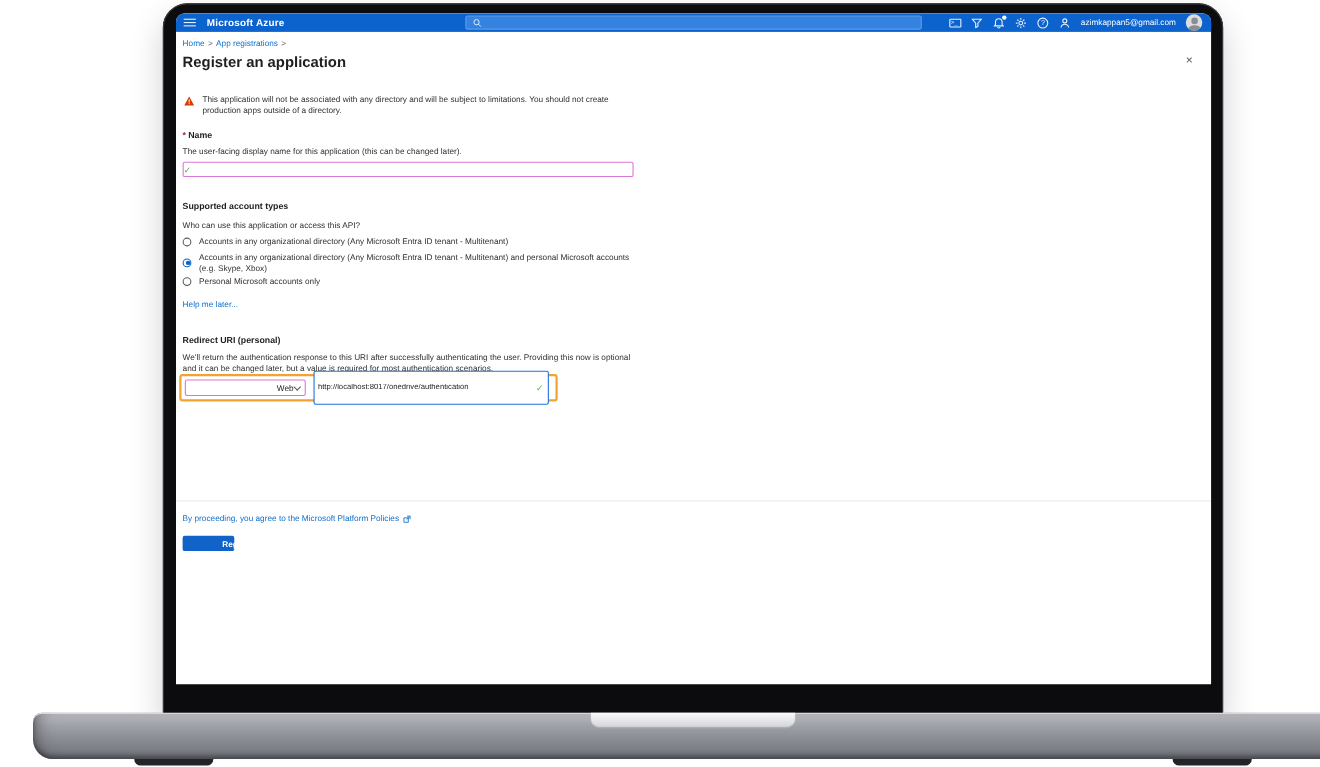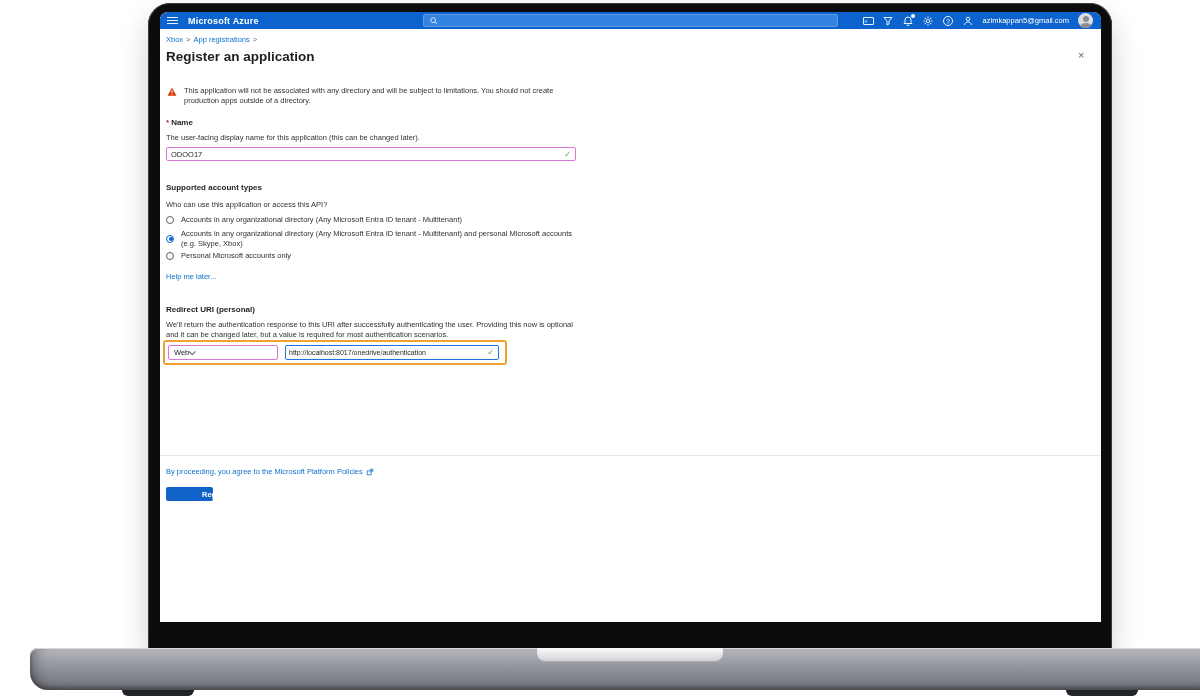--- a/index.html
+++ b/index.html
@@ -86,25 +86,25 @@
                       border-radius:50%; background:#0c63ce; }
   .radio-label { font-size:7.5px; line-height:9.5px; color:#323130; max-width:402px; }
   .help-link { position:absolute; left:6px; top:260px; font-size:7.5px; color:#1070cc; cursor:pointer; }
 
   .ru-head { position:absolute; left:6px; top:293px; }
   .ru-desc { position:absolute; left:6px; top:308px; width:408px; font-size:7.5px; line-height:9.5px; color:#323130; }
   .tut-box { position:absolute; left:3px; top:328px; width:344px; height:25px;
              border:2px solid #f0a330; border-radius:3px;
              display:flex; align-items:center; gap:7px; padding:0 3px; }
   .plat-select { width:110px; height:15px; border:1.5px solid #d977d9; border-radius:2px; background:#fff;
-                 display:flex; align-items:center; justify-content:flex-start;
+                 display:flex; align-items:center; justify-content:flex-end;
                  font-size:7.5px; color:#201f1e; padding:0 5px; cursor:pointer; }
   .chev { width:5px; height:5px; border-right:1px solid #605e5c; border-bottom:1px solid #605e5c;
           transform:rotate(45deg) translateY(-1px); }
-  .uri-wrap { width:214px; height:15px; border:1.5px solid #2272d9; border-radius:2px; background:#fff;
+  .uri-wrap { width:214px; height:31px; border:1.5px solid #2272d9; border-radius:2px; background:#fff;
               display:flex; align-items:center; }
   .uri-wrap input { flex:1; border:none; outline:none; font-size:7px; color:#201f1e;
                     padding:0 3px; background:transparent; font-family:"Liberation Sans", sans-serif; }
 
   .divider { position:absolute; left:0; right:0; top:443px; height:1px; background:#e9e9e9; }
   .policy { position:absolute; left:6px; top:455px; font-size:7.5px; color:#1070cc; cursor:pointer;
             display:flex; align-items:center; gap:3px; }
   .register-btn { position:absolute; left:6px; top:475px; width:47px; height:14px;
                   background:#1163c9; color:#fff; border:none; border-radius:2px;
                   font-size:7.5px; font-weight:bold; cursor:pointer;
@@ -181,42 +181,41 @@
         </div>
         <span class="tb-email">azimkappan5@gmail.com</span>
         <span class="avatar">
             <span class="head"></span>
             <span class="body"></span>
           </span>
       </div>
     </div>
 
     <div class="crumb">
-      <a>Xbox</a><span class="sep">&gt;</span><a>App registrations</a><span class="sep">&gt;</span>
+      <a>Home</a><span class="sep">&gt;</span><a>App registrations</a><span class="sep">&gt;</span>
     </div>
 
     <div class="page-title">Register an application</div>
     <div class="more-dots">...</div>
     <div class="close-x">×</div>
 
     <div class="warn">
       <svg class="warn-tri" viewBox="0 0 12 12">
         <path d="M6 1 L11.4 10.6 H0.6 Z" fill="#d83b01"></path>
         <rect x="5.45" y="4" width="1.1" height="3.4" fill="#fff"></rect>
         <rect x="5.45" y="8.1" width="1.1" height="1.1" fill="#fff"></rect>
       </svg>
       <div class="warn-text">This application will not be associated with any directory and will be subject to limitations. You should not create production apps outside of a directory.</div>
     </div>
 
     <div class="lbl name-label">
       <span class="req">*</span><span>Name</span>
     </div>
     <div class="desc name-desc">The user-facing display name for this application (this can be changed later).</div>
     <div class="name-input-wrap">
-      <input type="text" value="ODOO17" style="">
       <span class="check">✓</span>
     </div>
 
     <div class="lbl sat-head">Supported account types</div>
     <div class="desc sat-q">Who can use this application or access this API?</div>
 
     <div class="radio-row r1">
       <span class="radio"></span>
       <span class="radio-label">Accounts in any organizational directory (Any Microsoft Entra ID tenant - Multitenant)</span>
     </div>

